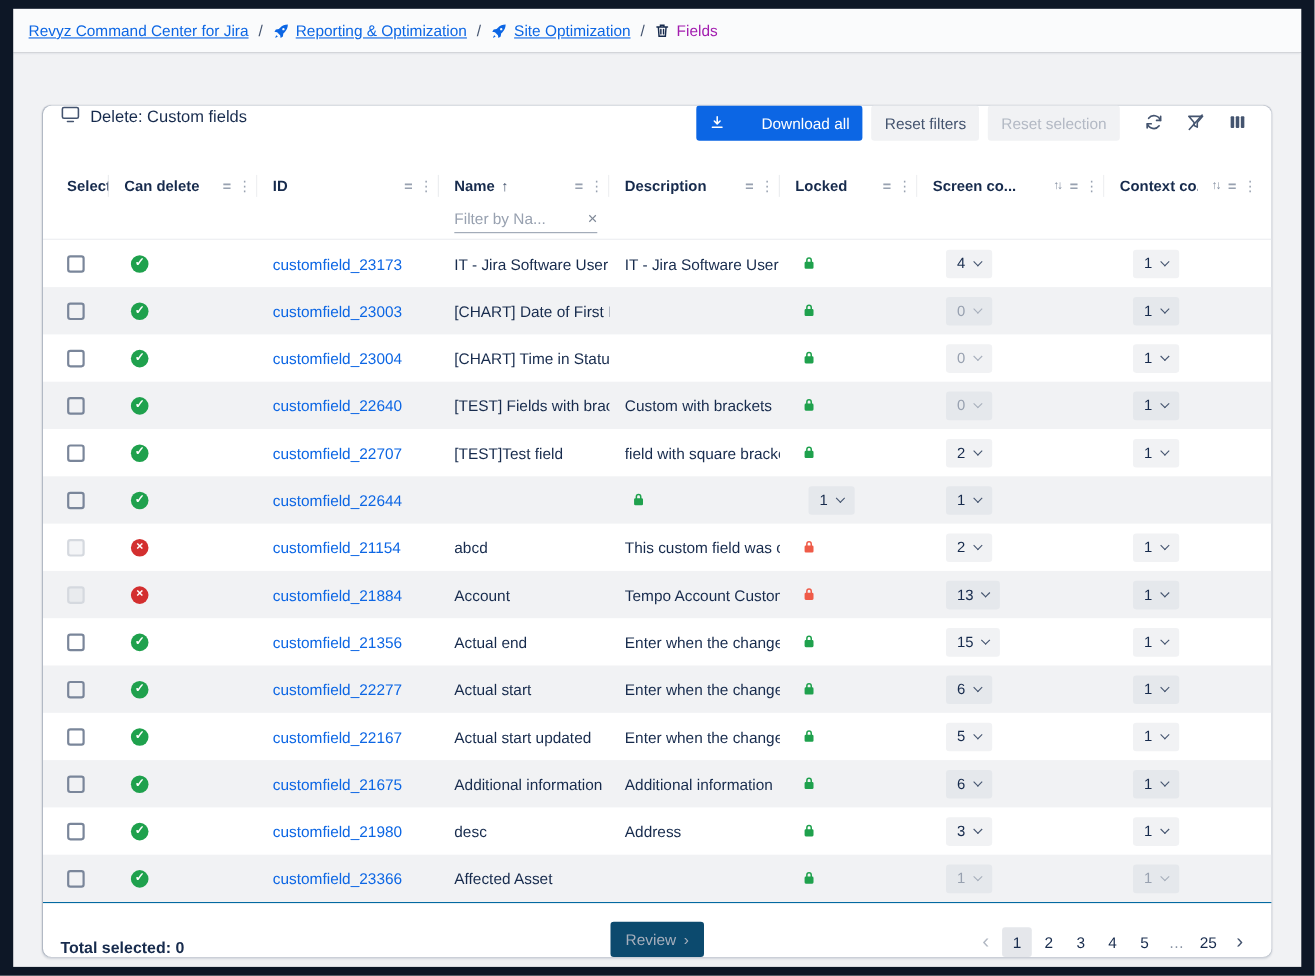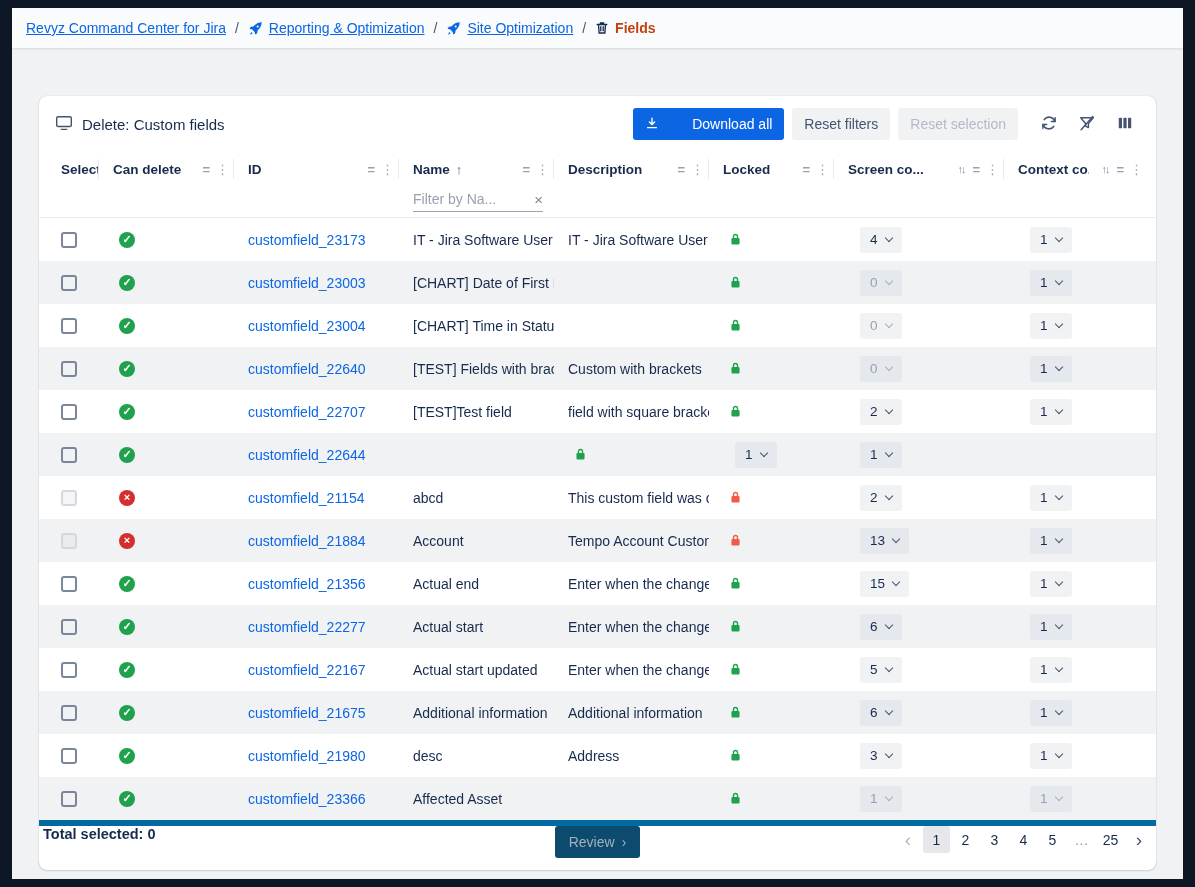--- a/index.html
+++ b/index.html
@@ -15,32 +15,32 @@
 
   
   .topbar {
     height: 40px; flex: none; background: #FAFBFC;
     display: flex; align-items: center; padding: 0 14px;
     box-shadow: 0 1px 2px rgba(9,30,66,.12); position: relative; z-index: 2;
   }
   .breadcrumb { display: flex; align-items: center; gap: 9px; font-size: 14px; }
   .crumb { display: flex; align-items: center; gap: 6px; }
   .crumb a { color: #0C66E4; text-decoration: underline; cursor: pointer; }
-  .crumb.current { color: #c2410c; font-weight: 700; }
+  .crumb.current { color: #a21caf; font-weight: 400; }
   .sep { color: #44546F; }
   .bc-icon { display: flex; align-items: center; }
 
   
   .content { flex: 1; background: #F1F2F4; padding: 48px 27px 9px; overflow: hidden; }
   .card {
     background: #fff; border-radius: 8px; height: 774px;
     box-shadow: 0 1px 2px rgba(9,30,66,.14), 0 0 1px rgba(9,30,66,.25);
     display: flex; flex-direction: column; overflow: hidden;
   }
-  .card-header { height: 56px; flex: none; display: flex; align-items: center; justify-content: space-between; padding: 0 16px; }
+  .card-header { height: 56px; flex: none; display: flex; align-items: flex-start; justify-content: space-between; padding: 0 16px; }
   .card-title { display: flex; align-items: center; gap: 9px; font-size: 15px; color: #172B4D; }
   .card-actions { display: flex; align-items: center; gap: 8px; }
   .btn {
     border: none; height: 32px; border-radius: 3px; font-size: 14px; font-weight: 500;
     padding: 0 12px; font-family: inherit; display: flex; align-items: center; gap: 7px; cursor: pointer;
   }
   .btn-primary { background: #0C66E4; color: #fff; gap: 33px; }
   .btn-subtle { background: #F1F2F4; color: #44546F; }
   .btn-subtle.disabled { color: #B3B9C4; cursor: default; }
   .icon-btn { background: none; border: none; width: 30px; height: 30px; display: flex; align-items: center; justify-content: center; color: #44546F; cursor: pointer; }
@@ -86,21 +86,21 @@
     display: inline-flex; align-items: center; gap: 8px; margin-left: 12px;
     background: #F1F2F4; border-radius: 3px; height: 26px; padding: 0 10px;
     font-size: 13.5px; color: #172B4D; cursor: pointer; flex: none;
   }
   .tr.alt .pill { background: #E5E8EC; }
   .pill.disabled { color: #98A1B0; cursor: default; }
   .chev { width: 6px; height: 6px; border-right: 1.7px solid #44546F; border-bottom: 1.7px solid #44546F; transform: rotate(45deg); margin-top: -3px; }
   .pill.disabled .chev { border-color: #A7AFBC; }
 
   
-  .card-footer { flex: none; height: 50px; border-top: 6px solid #0369a1; display: flex; align-items: flex-start; padding: 0 4px; }
+  .card-footer { flex: none; height: 50px; border-top: 1px solid #0369a1; display: flex; align-items: flex-end; padding: 0 16px; }
   .total { font-weight: 700; font-size: 14.5px; flex: 1; }
   .review-btn { background: #0c4a6e; color: #A7AFBC; border: none; border-radius: 3px; height: 32px; padding: 0 14px; font-size: 14px; font-family: inherit; display: flex; align-items: center; gap: 7px; cursor: default; }
   .pagination { flex: 1; display: flex; justify-content: flex-end; align-items: center; gap: 2px; }
   .pages { display: flex; align-items: center; gap: 2px; }
   .page { background: none; border: none; font-size: 14px; font-family: inherit; color: #172B4D; min-width: 27px; height: 27px; border-radius: 3px; cursor: pointer; }
   .page.current { background: #E5E7EB; }
   .page.ellipsis { color: #8993A4; cursor: default; }
   .pag-arrow { background: none; border: none; font-size: 19px; line-height: 1; font-family: inherit; width: 26px; height: 26px; }
   .pag-arrow.prev { color: #B3B9C4; cursor: default; }
   .pag-arrow.next { color: #44546F; cursor: pointer; }

